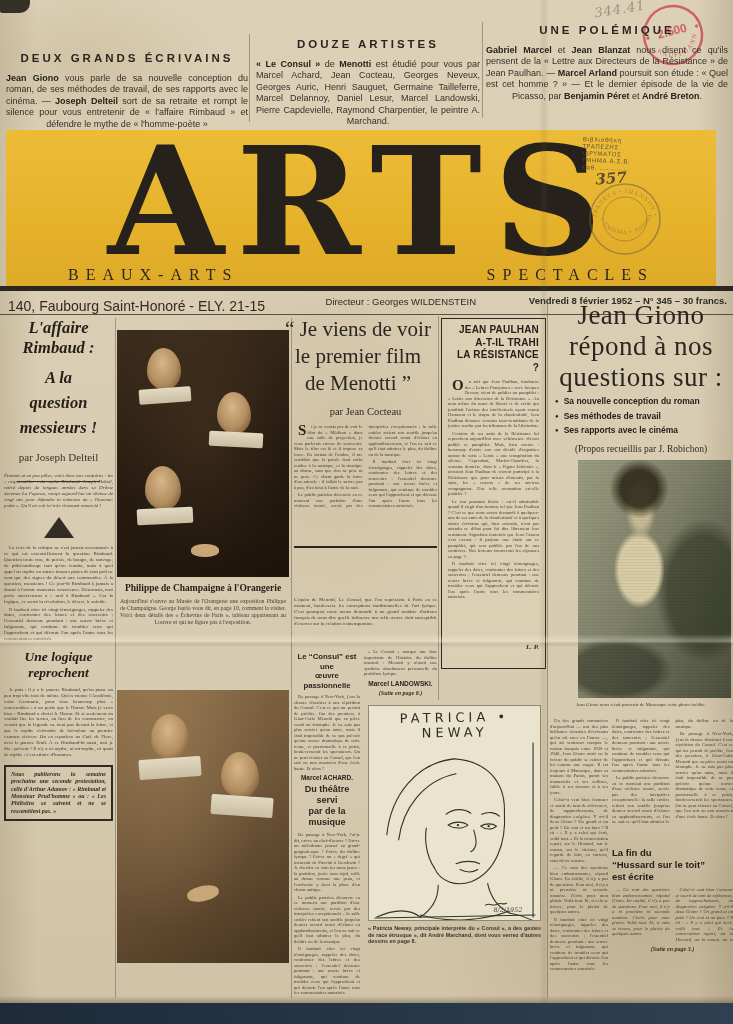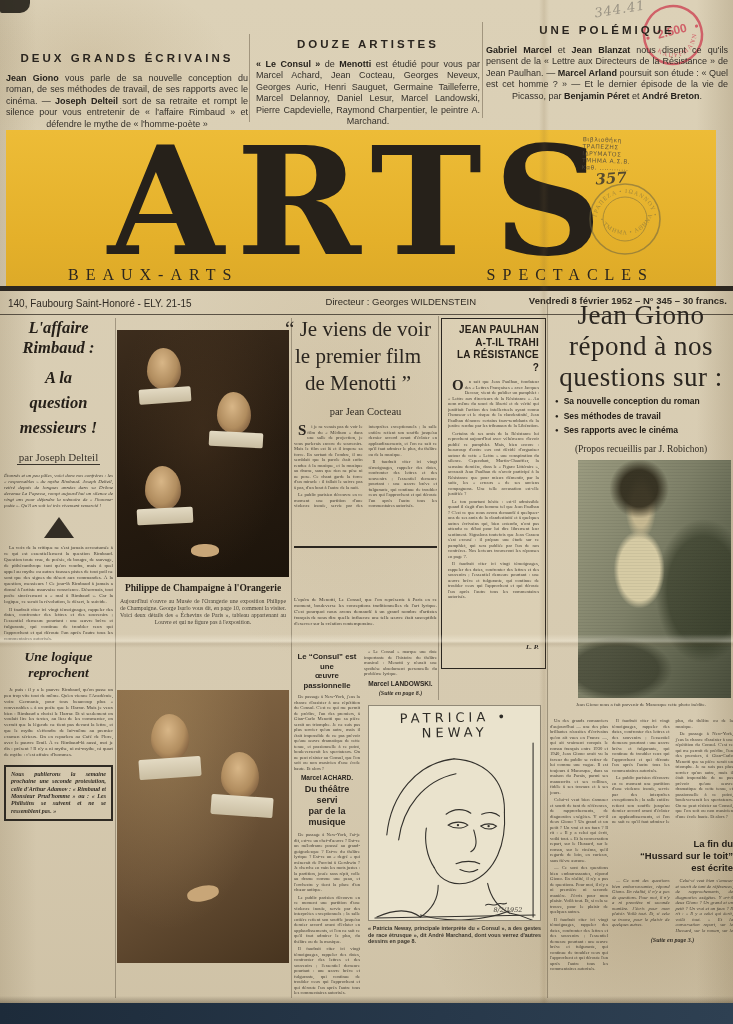--- a/index.html
+++ b/index.html
@@ -37,21 +37,21 @@
   #strapline{position:absolute;left:0;right:0;bottom:3px;display:flex;justify-content:space-between;
     padding:0 62px;font:16px "Liberation Serif",serif;letter-spacing:7px;color:#2b261f;}
   #library-stamp{position:absolute;right:86px;top:6px;transform:rotate(2deg);color:#4c463e;opacity:.85;}
   #library-stamp .ls-line{font:6px/7px "DejaVu Sans",sans-serif;letter-spacing:.5px;}
   #stamp-number{font:italic bold 15px "DejaVu Serif",serif;color:#3d382f;margin-left:14px;margin-top:-2px;transform:rotate(-6deg);}
   #round-stamp{position:absolute;right:52px;top:50px;width:78px;height:78px;opacity:.55;}
   #black-rule{left:0;top:286px;width:733px;height:5px;background:#2b2620;}
 
   
   #infoline{left:0;top:293px;width:733px;height:20px;font-family:"Liberation Sans",sans-serif;color:#2f2a23;}
-  #info-address{position:absolute;left:8px;top:5px;font-size:10px;}
+  #info-address{position:absolute;left:8px;top:5px;font-size:14px;}
   #info-director{position:absolute;left:276px;width:200px;top:3px;font-size:9.5px;text-align:right;}
   #info-issue{position:absolute;right:6px;top:2px;font-size:9.5px;font-weight:bold;}
   #thin-rule{left:0;top:314px;width:733px;height:1px;background:rgba(48,42,34,.75);}
 
   
   .vrule{width:1px;background:rgba(70,60,45,.38);}
   #v1{left:115px;top:318px;height:680px;}
   #v2{left:291px;top:318px;height:680px;}
   #v3{left:438px;top:316px;height:384px;}
   #v4{left:547px;top:302px;height:696px;}
@@ -63,21 +63,21 @@
   .t46 p{margin:0 0 2px 0;text-indent:4px;}
   .dropcap{float:left;font-weight:bold;font-size:15px;line-height:12px;margin:0 1px 0 0;color:#2b2620;}
   .sig{font:bold 6.5px "Liberation Sans",sans-serif;text-align:center;margin:3px 0;color:#2b2620;}
   .suite{font:italic bold 6px "Liberation Serif",serif;text-align:center;color:#332e26;}
 
   
   #rimbaud-col{left:4px;top:318px;width:109px;height:684px;overflow:hidden;}
   .rim-h1{font:bold italic 16.5px/20px "Liberation Serif",serif;text-align:center;color:#262019;}
   .rim-h2{font:bold italic 16.5px/25px "Liberation Serif",serif;text-align:center;color:#262019;}
   #rim-byline{text-align:center;margin-top:7px;}
-  #rim-byline span{font:11px "Liberation Serif",serif;border-bottom:1px solid #3a342b;padding:0 2px 1px;}
+  #rim-byline span{font:11px "Liberation Serif",serif;border-bottom:1px solid #3a342b;padding:0 2px 18px;}
   #rim-lede{margin-top:8px;font-style:italic;}
   #rim-triangle{width:0;height:0;border-left:15px solid transparent;border-right:15px solid transparent;
     border-bottom:21px solid #332d25;margin:9px auto 7px;}
   #rim-subhead{font:bold italic 13.5px/16px "Liberation Serif",serif;text-align:center;margin:7px 0 6px;color:#262019;}
   #rim-box{border:2px solid #2f2a23;padding:4px 5px;margin-top:7px;
     font:bold italic 6px/7.4px "Liberation Serif",serif;text-align:justify;color:#332d25;}
 
   
   #painting1{left:117px;top:330px;width:172px;height:247px;overflow:hidden;
     background:radial-gradient(ellipse at 50% 40%, rgba(90,65,40,.35), transparent 70%),
@@ -129,21 +129,21 @@
       radial-gradient(ellipse 34px 52px at 40% 46%, #d6cba4 0 60%, transparent 75%),
       radial-gradient(ellipse 60px 90px at 82% 55%, rgba(40,46,28,.55) 0 60%, transparent 80%),
       radial-gradient(ellipse 70px 40px at 25% 88%, rgba(35,38,24,.5) 0 60%, transparent 80%),
       linear-gradient(115deg,#9b9b80,#7e8068 45%,#5d614c 78%,#4a4e3c);}
   #giono-photo:after{content:"";position:absolute;inset:0;
     background:repeating-linear-gradient(0deg, rgba(0,0,0,.05) 0 1px, transparent 1px 3px);}
   #giono-cap{left:549px;top:702px;width:184px;text-align:center;font-size:5px;color:#443e34;}
   #giono-col1{left:550px;top:718px;width:58px;height:281px;overflow:hidden;}
   #giono-colarea{left:612px;top:718px;width:121px;}
   #garea-upper{height:118px;overflow:hidden;columns:2;column-gap:6px;}
-  #hussard-head{font:bold 9.5px/12px "Liberation Sans",sans-serif;text-align:right;color:#262019;margin:2px 0 4px;}
+  #hussard-head{font:bold 9.5px/12px "Liberation Sans",sans-serif;text-align:left;color:#262019;margin:11px 0 4px;}
   #garea-lower{height:56px;overflow:hidden;columns:2;column-gap:6px;font-style:italic;}
   #giono-suite{margin-top:3px;}
 
   
   #sketch-box{left:368px;top:705px;width:173px;height:216px;background:#eae3cd;
     border:1px solid rgba(70,62,48,.55);box-sizing:border-box;overflow:hidden;}
   #sketch-lettering{text-align:center;font:13px "DejaVu Sans",sans-serif;letter-spacing:4px;
     color:#2e2c27;margin-top:4px;transform:rotate(-1deg);}
   #sketch-caption{left:368px;top:925px;width:173px;font:bold 5.4px/6.6px "Liberation Sans",sans-serif;
     text-align:justify;color:#3b362d;}

